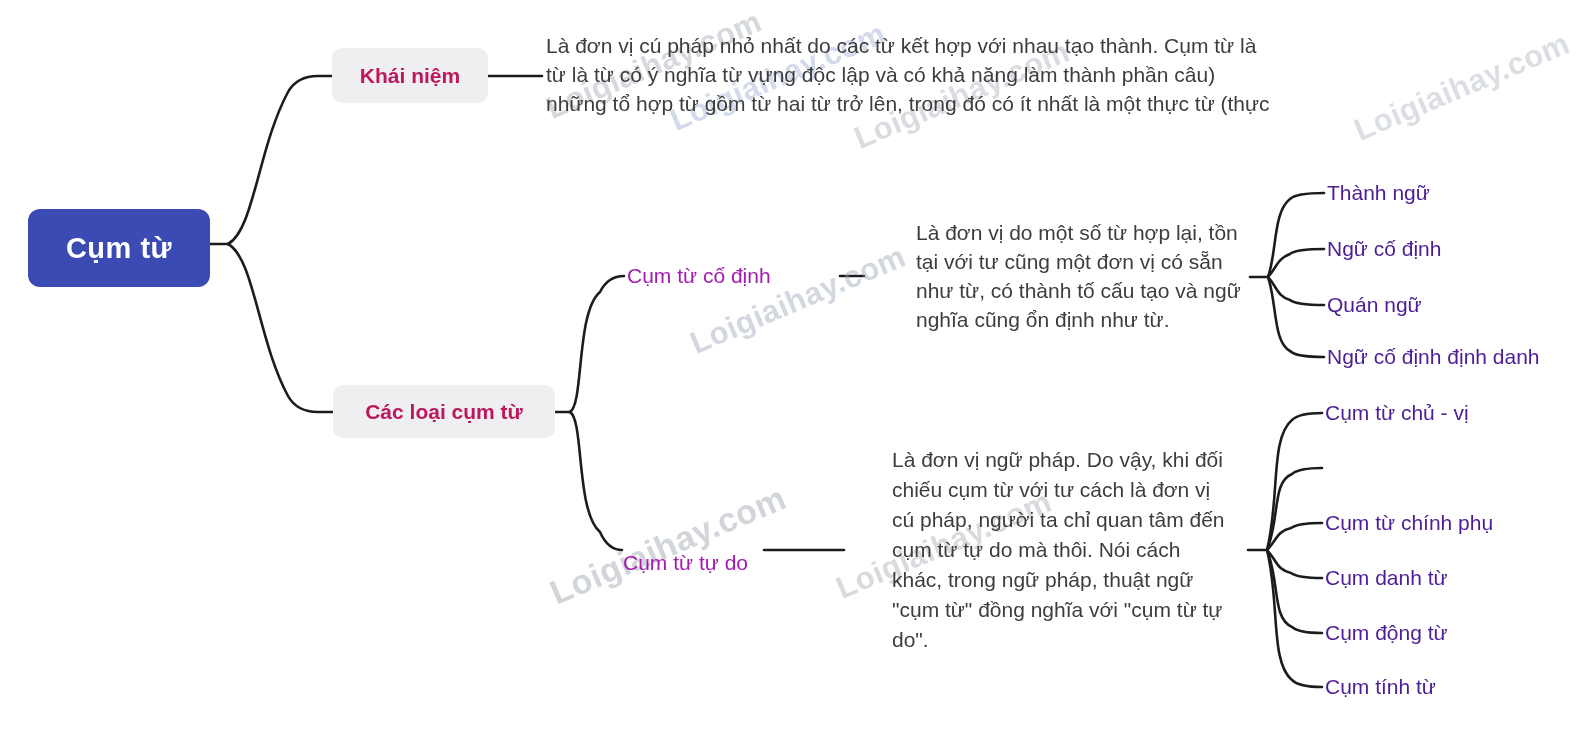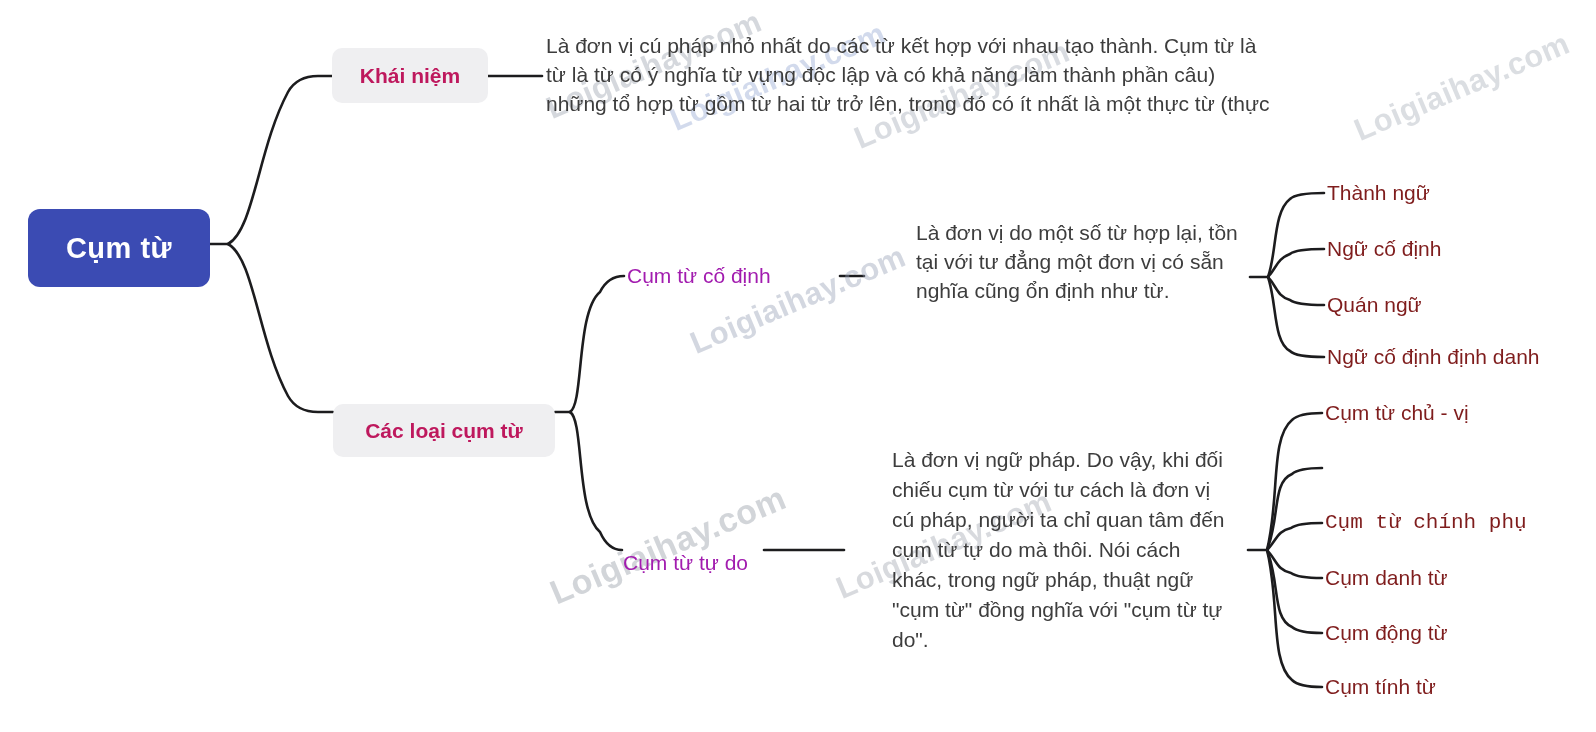--- a/index.html
+++ b/index.html
@@ -18,41 +18,41 @@
   .root{
     left:28px;top:209px;width:182px;height:78px;
     background:#3b4bb3;border-radius:12px;
     color:#ffffff;font-size:29px;font-weight:bold;letter-spacing:.5px;
   }
   .box{
     background:#efeff1;border-radius:10px;
     color:#be185d;font-size:21px;font-weight:bold;
   }
   .box.khai-niem{left:332px;top:48px;width:156px;height:55px;}
-  .box.cac-loai{left:333px;top:385px;width:222px;height:53px;margin-top:19px;}
+  .box.cac-loai{left:333px;top:385px;width:222px;height:53px;}
 
   .plain-label{
     position:absolute;font-size:21px;line-height:30px;white-space:nowrap;color:#a21caf;
   }
   .lbl-co-dinh{left:627px;top:261px;}
   .lbl-tu-do{left:623px;top:535px;margin-top:13px;}
 
   .para{position:absolute;font-size:21px;color:#3d3d3d;}
   .para .ln{white-space:nowrap;}
   .p1{left:546px;top:31px;}
   .p1 .ln{line-height:29px;}
   .p2{left:868px;top:218px;margin-left:48px;}
   .p2 .ln{line-height:29px;}
   .p3{left:848px;top:445px;}
   .p3 .ln{line-height:30px;margin-left:44px;}
 
-  .leaf{position:absolute;font-size:21px;line-height:30px;white-space:nowrap;color:#7f1d1d;}
+  .leaf{position:absolute;font-size:21px;line-height:30px;white-space:nowrap;color:#4c1d95;}
   .f1{left:1327px;} .f2{left:1325px;}
   .lf0{top:178px;} .lf1{top:234px;} .lf2{top:290px;} .lf3{top:342px;}
-  .lg0{top:398px;} .lg1{top:453px;} .lg2{top:508px;font-family:Liberation Mono, monospace;} .lg3{top:563px;} .lg4{top:618px;} .lg5{top:672px;}
+  .lg0{top:398px;} .lg1{top:453px;} .lg2{top:508px;} .lg3{top:563px;} .lg4{top:618px;} .lg5{top:672px;}
 
   .wm{
     position:absolute;font-weight:bold;font-size:31px;letter-spacing:.5px;
     white-space:nowrap;pointer-events:none;
     transform:rotate(-23deg);transform-origin:0 50%;
   }
   .wm1{left:548px;top:92px;color:rgba(156,163,175,.42);}
   .wm2{left:672px;top:104px;color:rgba(142,163,208,.40);}
   .wm3{left:856px;top:122px;color:rgba(156,163,175,.38);}
   .wm4{left:1356px;top:114px;color:rgba(156,163,175,.36);}
@@ -110,21 +110,22 @@
     <div class="ln">Là đơn vị cú pháp nhỏ nhất do các từ kết hợp với nhau tạo thành. Cụm từ là</div>
     <div class="ln">từ là từ có ý nghĩa từ vựng độc lập và có khả năng làm thành phần câu)</div>
     <div class="ln">những tổ hợp từ gồm từ hai từ trở lên, trong đó có ít nhất là một thực từ (thực</div>
   </div>
 
   <div class="node box cac-loai">Các loại cụm từ</div>
 
   <div class="plain-label lbl-co-dinh">Cụm từ cố định</div>
   <div class="para p2">
     <div class="ln">Là đơn vị do một số từ hợp lại, tồn</div>
-    <div class="ln">tại với tư đẳng một đơn vị có sẵn</div>
+    <div class="ln">tại với tư cũng một đơn vị có sẵn</div>
+    <div class="ln">như từ, có thành tố cấu tạo và ngữ</div>
     <div class="ln">nghĩa cũng ổn định như từ.</div>
   </div>
   <div class="leaf f1 lf0">Thành ngữ</div>
   <div class="leaf f1 lf1">Ngữ cố định</div>
   <div class="leaf f1 lf2">Quán ngữ</div>
   <div class="leaf f1 lf3">Ngữ cố định định danh</div>
 
   <div class="plain-label lbl-tu-do">Cụm từ tự do</div>
   <div class="para p3">
     <div class="ln">Là đơn vị ngữ pháp. Do vậy, khi đối</div>

